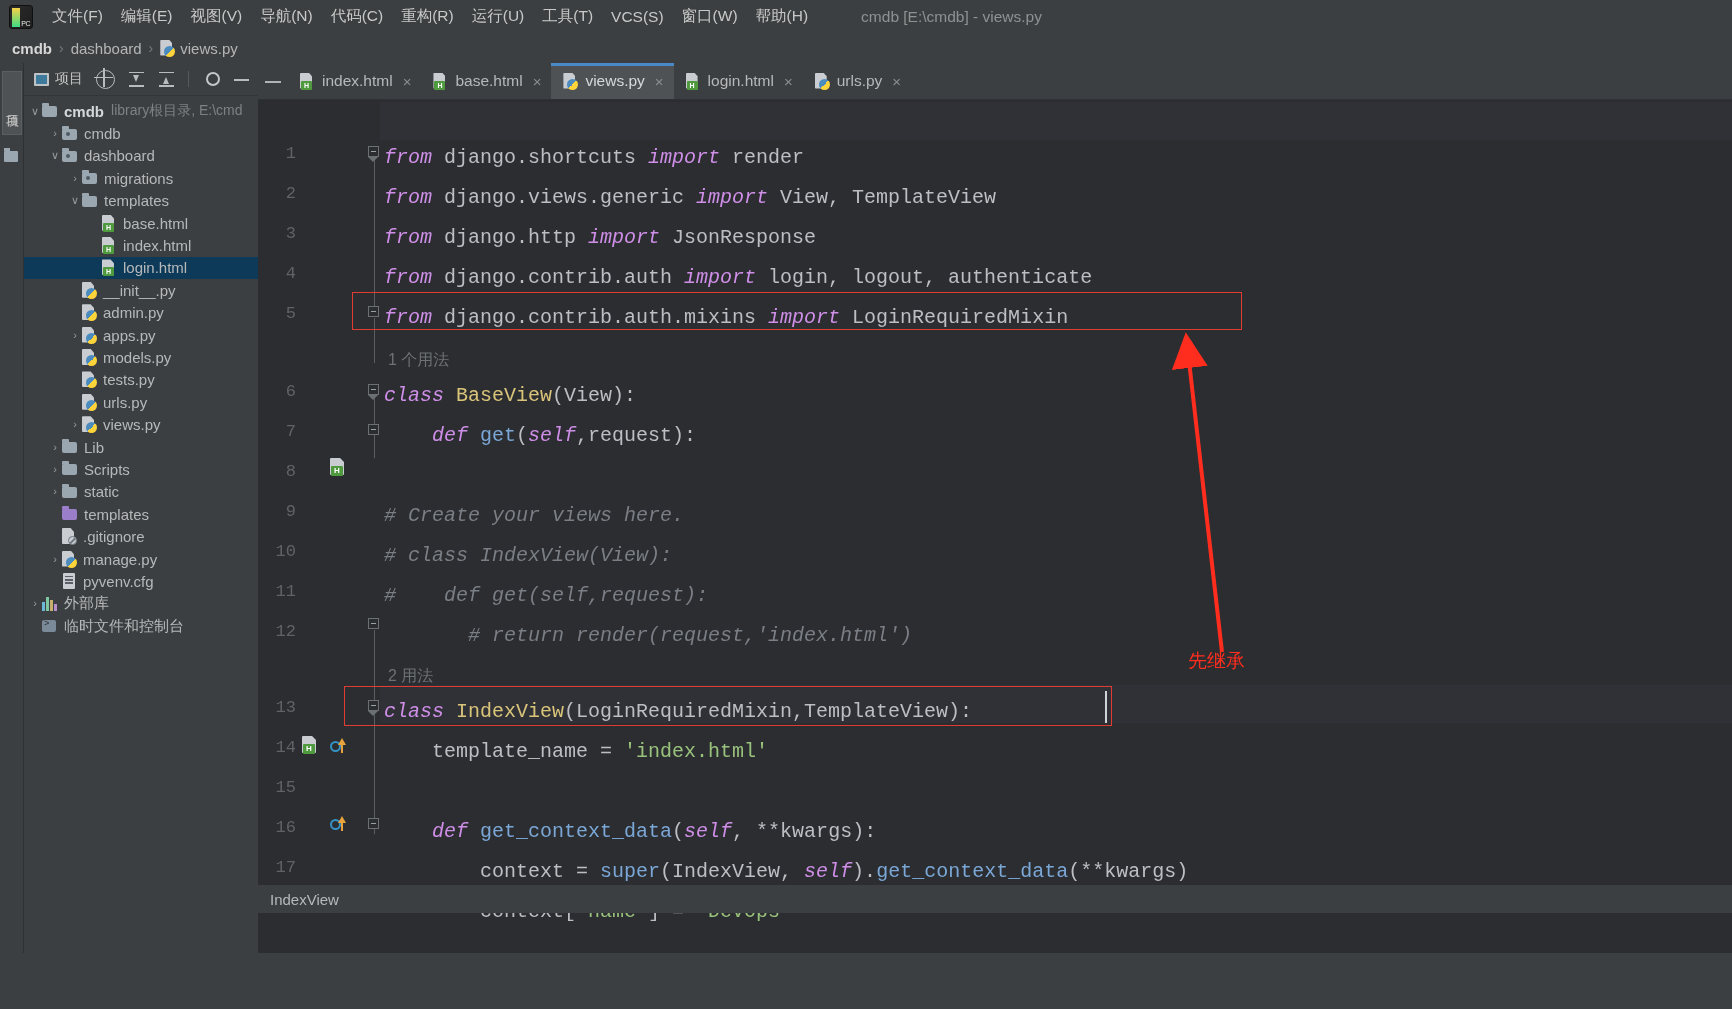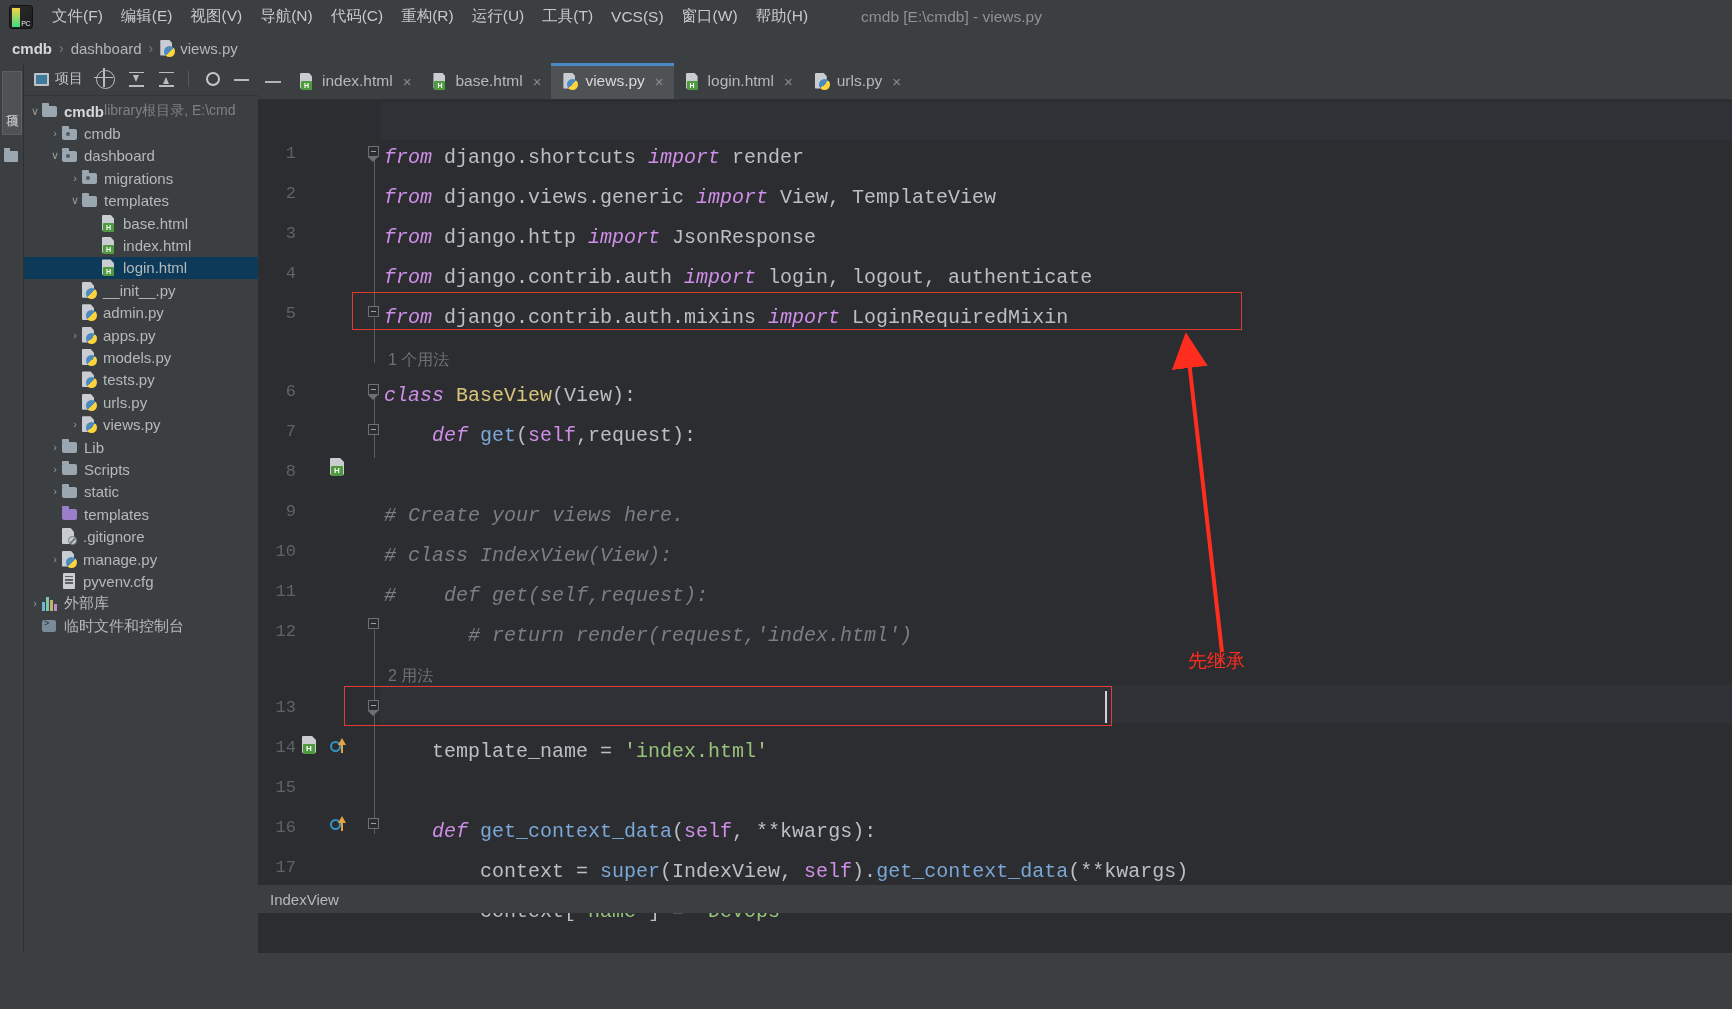--- a/index.html
+++ b/index.html
@@ -195,21 +195,21 @@
     padding-left:4px;cursor:default;
   }
   .trow.sel{background:#0d3a58;}
   .trow .arr{
     width:14px;flex:none;text-align:center;color:#9a9a9a;font-size:11px;
     line-height:1;
   }
   .trow .arr.none{color:transparent;}
   .trow .nm{margin-left:6px;color:#b6b8ba;}
   .trow .nm.bold{font-weight:bold;color:#d4d6d8;}
-  .trow .sub{color:#7d8184;font-size:14px;}
+  .trow .sub{margin-left:7px;color:#7d8184;font-size:14px;}
 
   
   .editor{
     position:absolute;left:258px;top:63px;width:1474px;height:890px;
     background:#2b2d30;
   }
   .tabbar{
     position:relative;height:36px;background:#3c3f41;display:flex;align-items:flex-end;
     border-bottom:1px solid #2e3133;
   }
@@ -266,21 +266,21 @@
     position:absolute;color:#6d7174;font-size:16px;
     font-family:"Liberation Sans","DejaVu Sans",sans-serif;white-space:pre;
   }
   .kw{color:#cf8ee8;font-style:italic;}
   .kw2{color:#cf8ee8;}
   .plain{color:#bcbec4;}
   .cls{color:#d9c47a;}
   .fn{color:#7ba7d7;}
   .str{color:#99c27c;}
   .cmt{color:#7a7e85;font-style:italic;}
-  .selfk{color:#cf8ee8;}
+  .selfk{color:#cf8ee8;font-style:italic;}
   .param-hint{
     background:#393b40;color:#9d9fa3;font-size:18px;padding:1px 4px;border-radius:2px;
   }
 
   .rowhl{
     position:absolute;left:122px;width:1352px;height:38px;background:#2f3136;
   }
   .redbox{
     position:absolute;border:1.6px solid #e03c31;box-sizing:border-box;
     pointer-events:none;
@@ -722,20 +722,21 @@
         <div class="cl" style="top:326px;"><span class="plain">    </span><span class="kw">def</span><span class="fn"> get</span><span class="plain">(</span><span class="selfk">self</span><span class="plain">,request):</span></div>
 
 
         <div class="cl" style="top:406px;"><span class="cmt"># Create your views here.</span></div>
         <div class="cl" style="top:446px;"><span class="cmt"># class IndexView(View):</span></div>
         <div class="cl" style="top:486px;"><span class="cmt">#    def get(self,request):</span></div>
         <div class="cl" style="top:526px;"><span class="cmt">       # return render(request,'index.html')</span></div>
 
         <div class="hint" style="left:8px;top:566px;">2 用法</div>
 
+        <div class="cl" style="top:602px;"><span class="kw">class</span><span class="cls"> IndexView</span><span class="plain">(LoginRequiredMixin,TemplateView):</span></div>
 
         <div class="cl" style="top:642px;"><span class="plain">    </span><span class="plain">template_name = </span><span class="str">'index.html'</span></div>
 
         <div class="cl" style="top:682px;"><span class="plain"></span></div>
 
         <div class="cl" style="top:722px;"><span class="plain">    </span><span class="kw">def</span><span class="fn"> get_context_data</span><span class="plain">(</span><span class="selfk">self</span><span class="plain">, **kwargs):</span></div>
 
         <div class="cl" style="top:762px;"><span class="plain">        </span><span class="plain">context = </span><span class="fn">super</span><span class="plain">(IndexView, </span><span class="selfk">self</span><span class="plain">).</span><span class="fn">get_context_data</span><span class="plain">(**kwargs)</span></div>
 
         <div class="cl" style="top:802px;"><span class="plain">        </span><span class="plain">context[</span><span class="str">'name'</span><span class="plain">] = </span><span class="str">'DevOps'</span></div>

